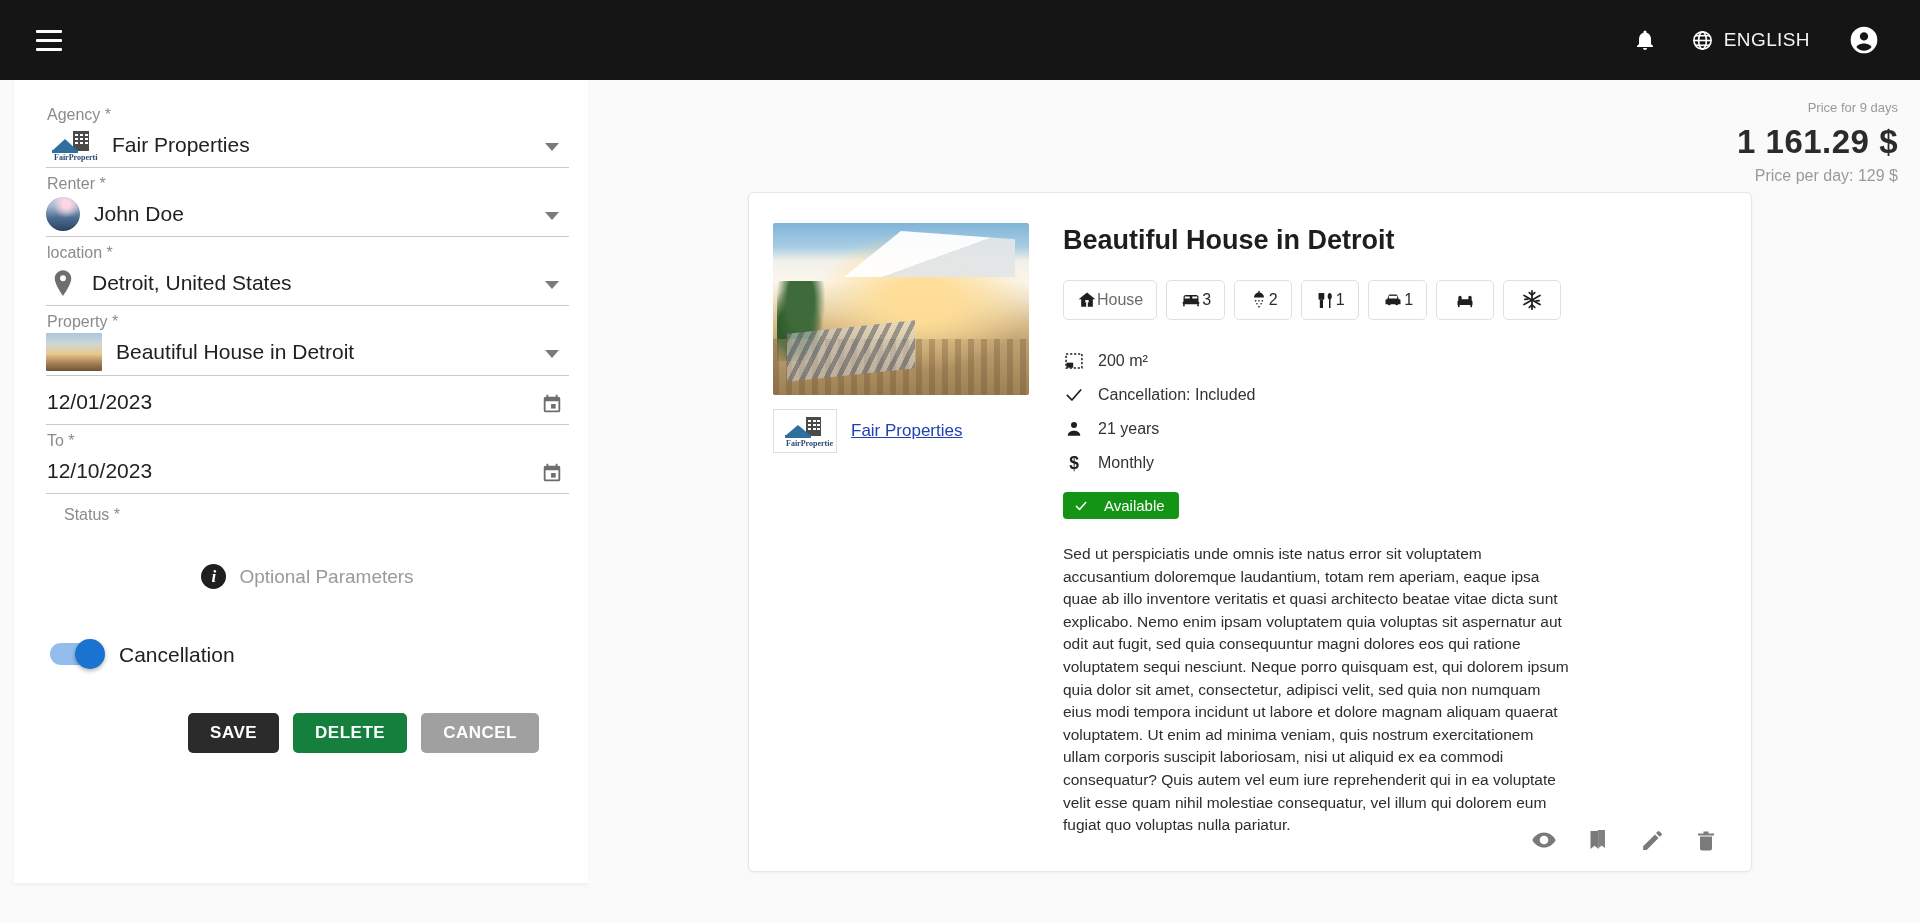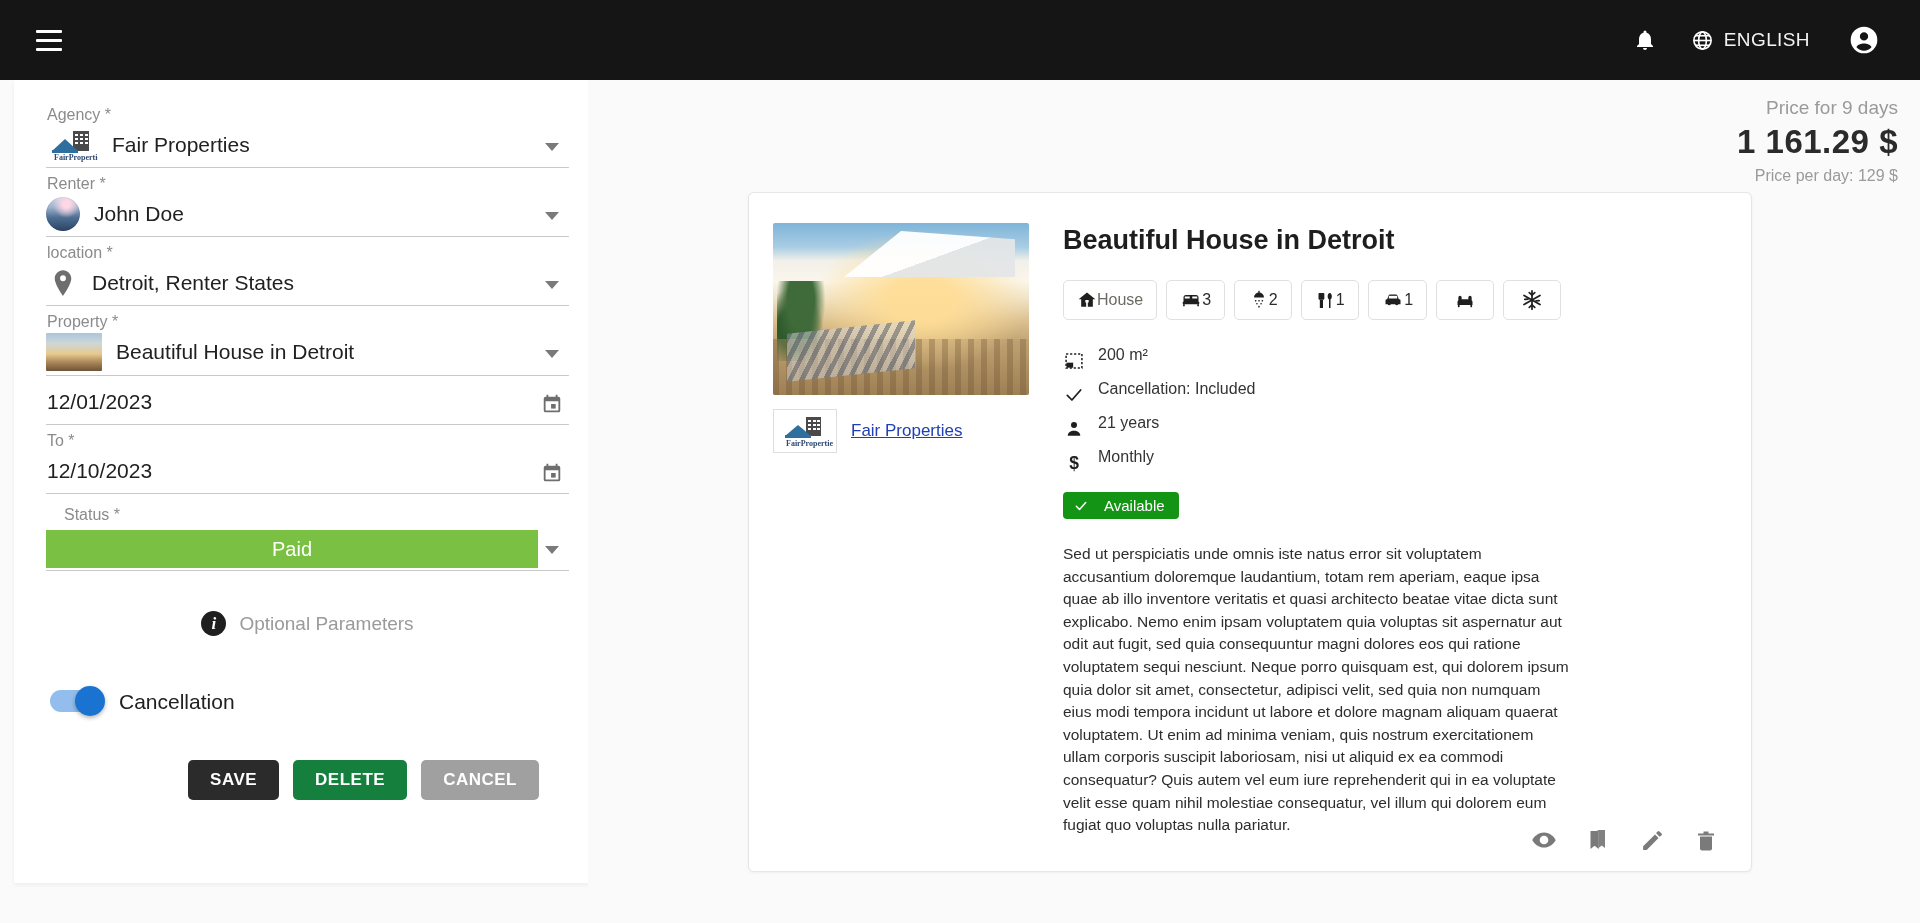--- a/index.html
+++ b/index.html
@@ -146,21 +146,21 @@
     font-family: "Liberation Sans", sans-serif;
   }
   .btn-save { background: #2b2b2b; }
   .btn-delete { background: #15803d; }
   .btn-cancel { background: #a0a0a0; }
 
   
   .price-box {
     position: absolute; top: 18px; right: 22px; text-align: right;
   }
-  .price-top { font-size: 19px; color: #9a9a9a; line-height: 20px; }
+  .price-top { font-size: 13px; color: #9a9a9a; line-height: 20px; }
   .price-main { font-size: 33px; font-weight: 700; color: #2b2b2b; line-height: 48px; letter-spacing: .5px;}
   .price-sub { font-size: 16px; color: #9a9a9a; line-height: 20px; }
 
   
   .card {
     position: absolute; top: 112px; left: 160px;
     width: 1004px; height: 680px;
     background: #fff;
     border: 1px solid #e6e6e6;
     border-radius: 6px;
@@ -218,21 +218,21 @@
     min-width: 58px; height: 40px;
     border: 1px solid #e0e0e0; border-radius: 5px;
     background: #fff;
     display: flex; align-items: center; justify-content: center; 
     padding: 0 13px; cursor: pointer;
   }
   .chip-text { font-size: 16px; color: #6d6a63; }
   .chip-num { font-size: 16px; color: #2b2b2b; }
 
   .detail-list { margin-bottom: 10px; }
-  .detail-row { display: flex; gap: 13px; height: 30px; margin-bottom: 4px; }
+  .detail-row { display: flex; align-items: center; gap: 13px; height: 30px; margin-bottom: 4px; }
   .detail-text { font-size: 16px; color: #333; }
   .detail-icon { width: 22px; display: flex; justify-content: center; align-items: center; flex: none;}
 
   .avail-badge {
     display: inline-flex; align-items: center; gap: 16px;
     background: #149414; color: #fff;
     border-radius: 4px; height: 27px; padding: 0 14px 0 11px;
     font-size: 15px; margin-top: 4px;
   }
 
@@ -333,21 +333,21 @@
   <div class="field">
     <span class="field-label">
       <span>location</span> <span class="req">*</span>
     </span>
     <div class="field-control">
       <span class="pin-icon">
         <svg width="22" height="28" viewBox="0 0 24 30" fill="#6e6e6e">
           <path d="M12 1C7 1 3 5 3 10c0 6.5 9 19 9 19s9-12.5 9-19c0-5-4-9-9-9zm0 12a3.2 3.2 0 1 1 0-6.4 3.2 3.2 0 0 1 0 6.4z"></path>
         </svg>
       </span>
-      <span class="field-value">Detroit, Renter States</span>
+      <span class="field-value">Detroit, United States</span>
       <span class="caret"></span>
     </div>
   </div>
 
   <div class="field">
     <span class="field-label">
       <span>Property</span> <span class="req">*</span>
     </span>
     <div class="field-control">
       <span class="prop-thumb"></span>
@@ -380,26 +380,20 @@
           <rect x="11" y="12" width="5" height="5"></rect>
         </svg>
       </span>
     </div>
   </div>
 
   <div class="field status-field">
     <span class="status-label">
       <span>Status</span> <span class="req">*</span>
     </span>
-    <div class="status-control">
-      <div class="status-pill">
-        <span>Paid</span>
-      </div>
-      <span class="caret"></span>
-    </div>
   </div>
 
   <div class="optional-row">
     <span class="info-dot">i</span>
     <span class="optional-text">Optional Parameters</span>
   </div>
 
   <div class="toggle-row">
     <div class="toggle">
       <div class="knob"></div>

